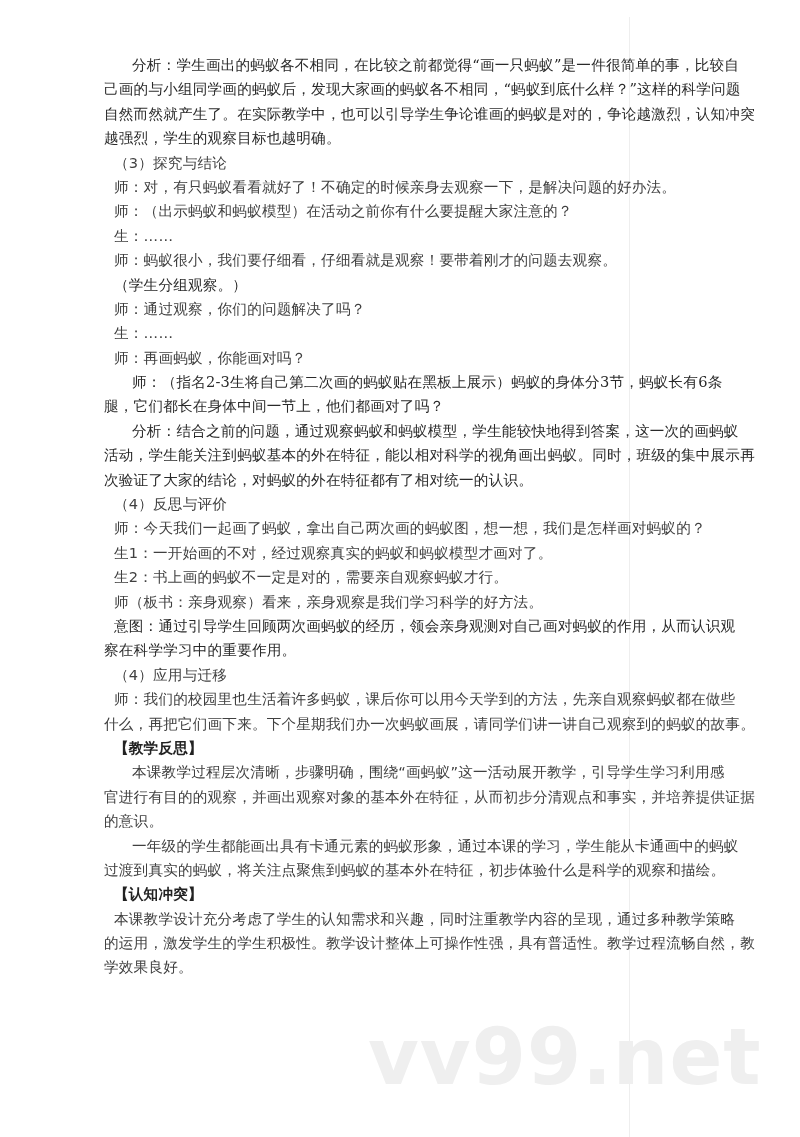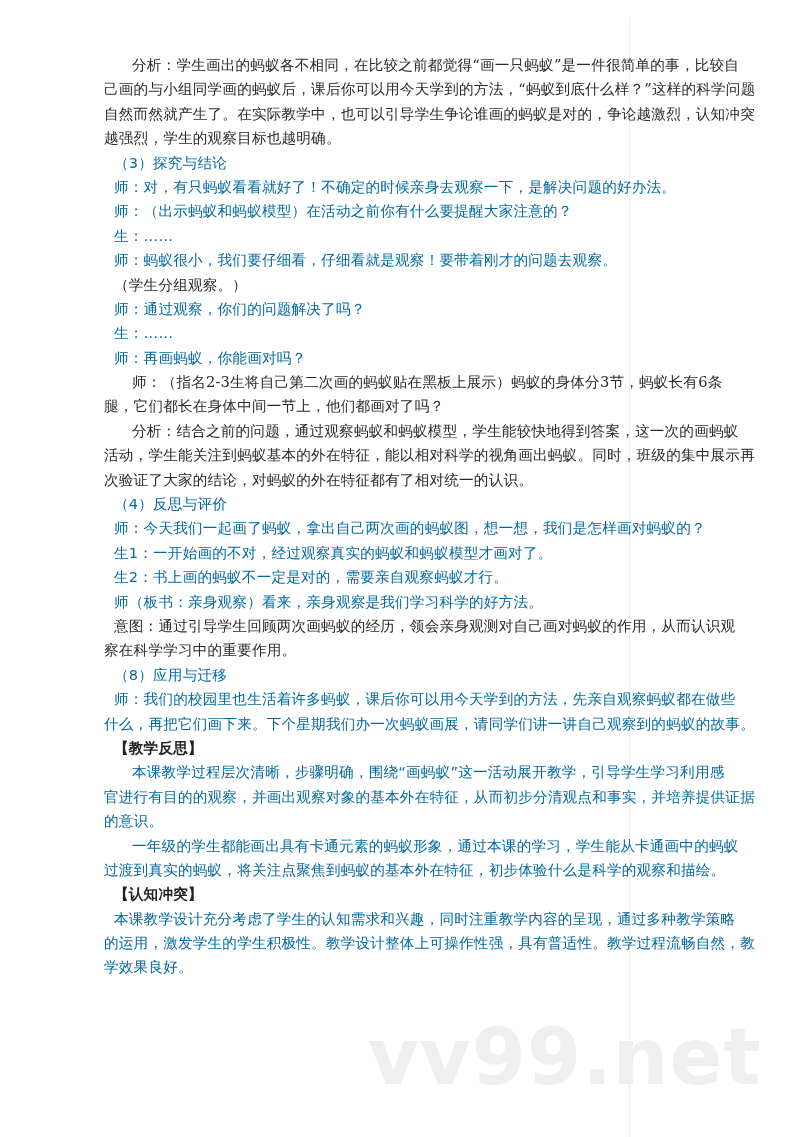--- a/index.html
+++ b/index.html
@@ -16,41 +16,41 @@
       position: absolute; right: 8px; top: 0; width: 1px; height: 1137px; background: #eeeeee;
     }
     .content {
       position: absolute; left: 104px; top: 36px; width: 612px;
     }
     .line {
       font-size: 14.6px; line-height: 24.4px; height: 24.4px; white-space: nowrap;
       letter-spacing: 0.2px;
     }
     .kai { font-family: "DejaVu Serif", "Liberation Serif", serif; color: #2a2a2a; }
-    .song { font-family: "DejaVu Sans", "Liberation Sans", sans-serif; color: #0369a1; }
+    .song { font-family: "DejaVu Sans", "Liberation Sans", sans-serif; color: #404040; }
     .ind2 { padding-left: 28px; }
     .ind1 { padding-left: 10px; }
     .ind0 { padding-left: 0; }
     .heading { font-weight: bold; font-family: "DejaVu Sans", "Liberation Sans", sans-serif; }
     .watermark {
       position: absolute; left: 368px; top: 1000px;
       font-family: "DejaVu Sans", "Liberation Sans", sans-serif;
       font-weight: bold; font-size: 78px; color: #efefef; letter-spacing: 1px;
       line-height: 80px;
     }
   </style>
 </head>
 <body>
 
 <div class="page">
   <div class="edge-right"></div>
   <div class="content" id="content">
       <div>
         <div class="line kai ind2">分析：学生画出的蚂蚁各不相同，在比较之前都觉得“画一只蚂蚁”是一件很简单的事，比较自</div>
-        <div class="line kai ind0">己画的与小组同学画的蚂蚁后，课后你可以用今天学到的方法，“蚂蚁到底什么样？”这样的科学问题</div>
+        <div class="line kai ind0">己画的与小组同学画的蚂蚁后，发现大家画的蚂蚁各不相同，“蚂蚁到底什么样？”这样的科学问题</div>
         <div class="line kai ind0">自然而然就产生了。在实际教学中，也可以引导学生争论谁画的蚂蚁是对的，争论越激烈，认知冲突</div>
         <div class="line kai ind0">越强烈，学生的观察目标也越明确。</div>
       </div>
       <div>
         <div class="line song ind1">（3）探究与结论</div>
       </div>
       <div>
         <div class="line song ind1">师：对，有只蚂蚁看看就好了！不确定的时候亲身去观察一下，是解决问题的好办法。</div>
       </div>
       <div>
@@ -96,21 +96,21 @@
         <div class="line song ind1">生2：书上画的蚂蚁不一定是对的，需要亲自观察蚂蚁才行。</div>
       </div>
       <div>
         <div class="line song ind1">师（板书：亲身观察）看来，亲身观察是我们学习科学的好方法。</div>
       </div>
       <div>
         <div class="line kai ind1">意图：通过引导学生回顾两次画蚂蚁的经历，领会亲身观测对自己画对蚂蚁的作用，从而认识观</div>
         <div class="line kai ind0">察在科学学习中的重要作用。</div>
       </div>
       <div>
-        <div class="line song ind1">（8）应用与迁移</div>
+        <div class="line song ind1">（4）应用与迁移</div>
       </div>
       <div>
         <div class="line song ind1">师：我们的校园里也生活着许多蚂蚁，课后你可以用今天学到的方法，先亲自观察蚂蚁都在做些</div>
         <div class="line song ind0">什么，再把它们画下来。下个星期我们办一次蚂蚁画展，请同学们讲一讲自己观察到的蚂蚁的故事。</div>
       </div>
       <div>
         <div class="line heading ind1">【教学反思】</div>
       </div>
       <div>
         <div class="line song ind2">本课教学过程层次清晰，步骤明确，围绕“画蚂蚁”这一活动展开教学，引导学生学习利用感</div>

